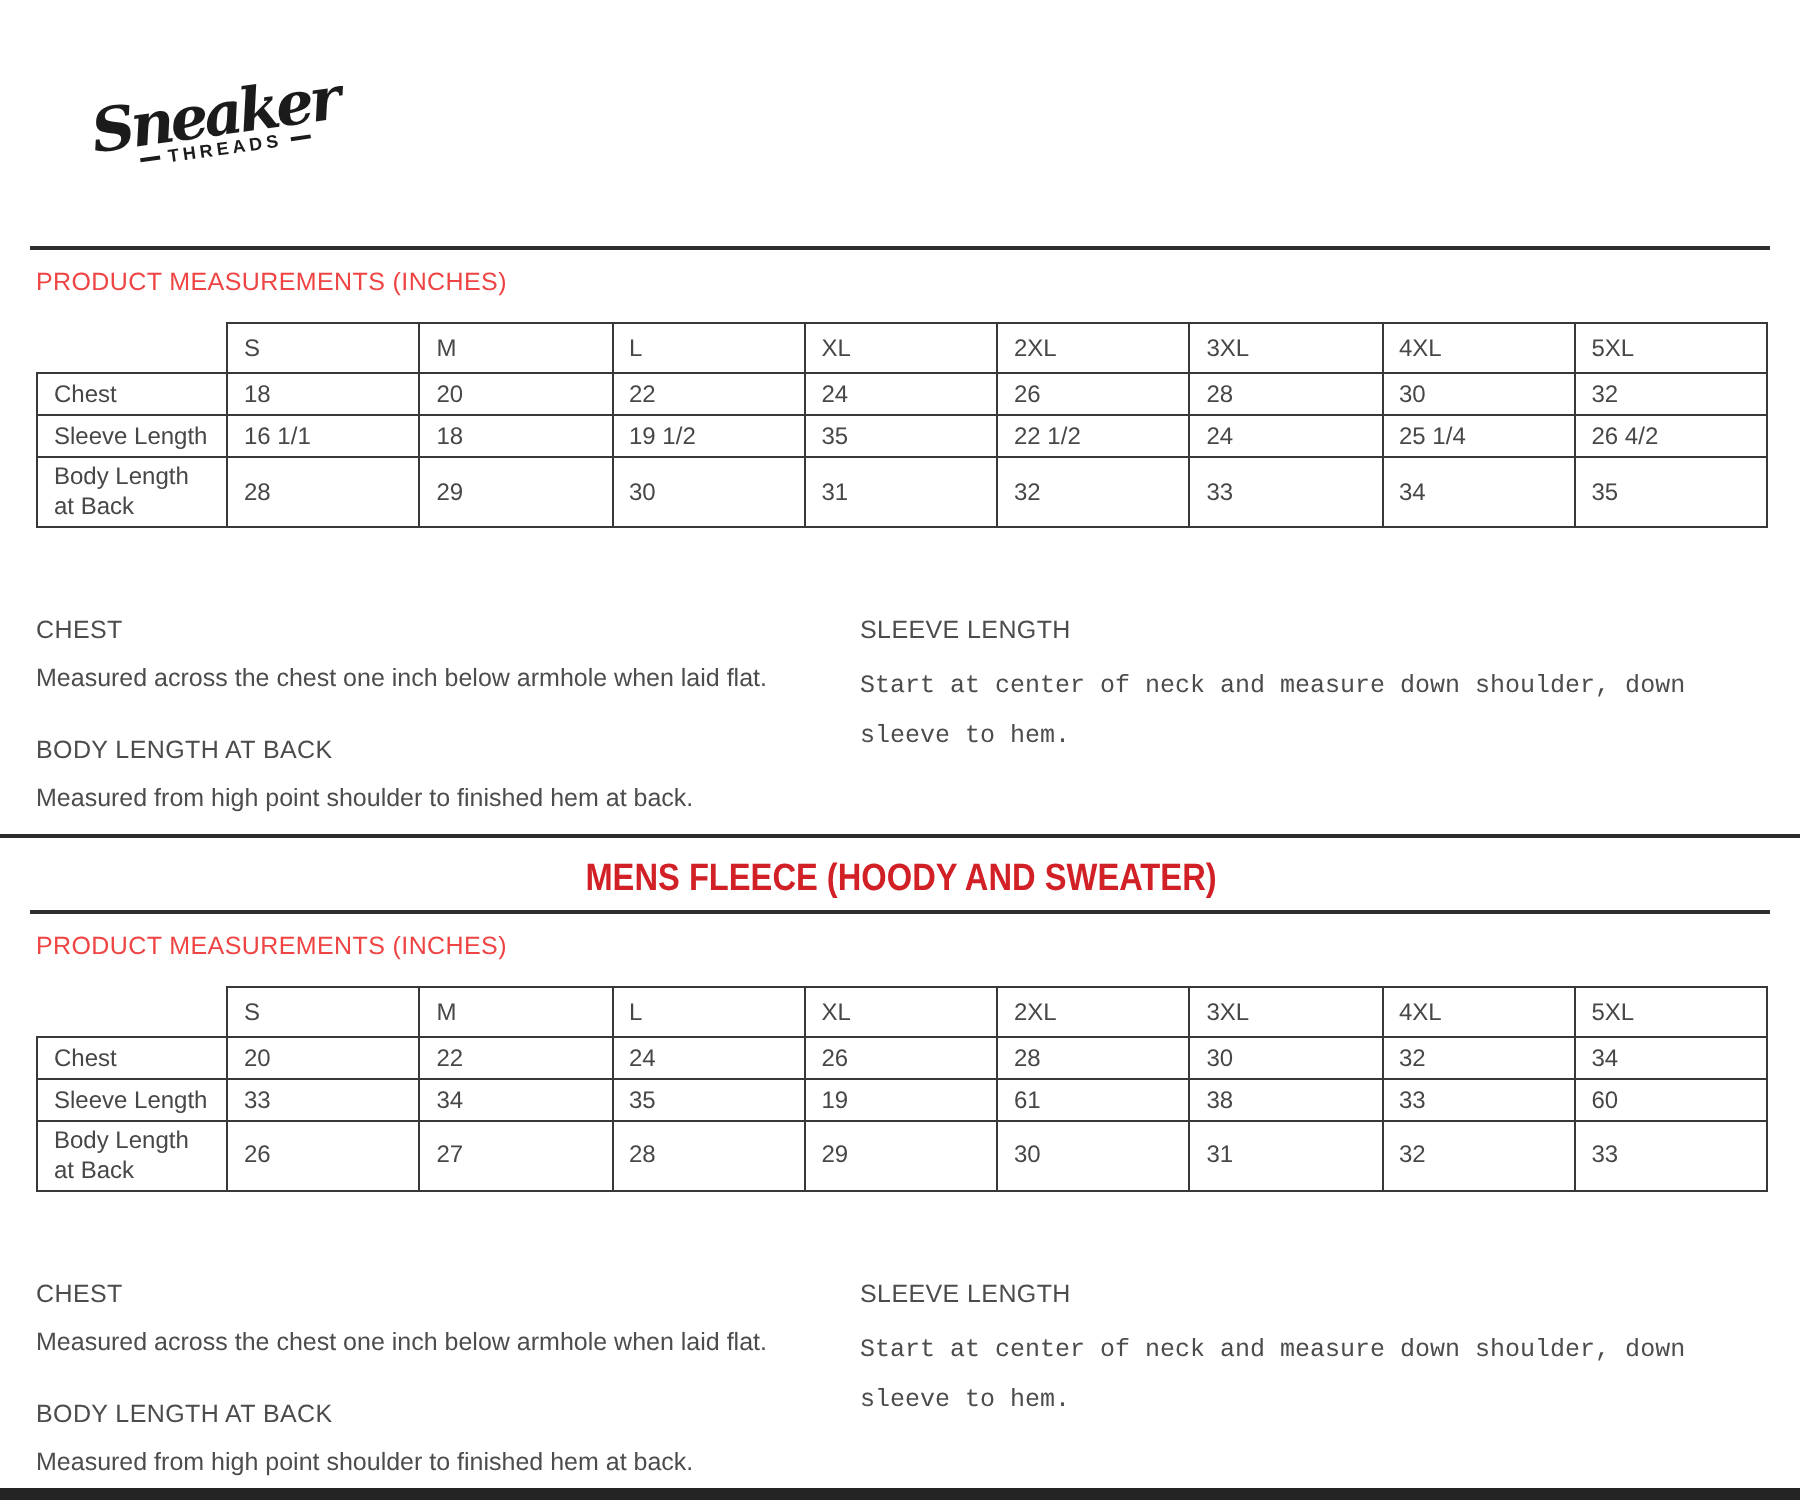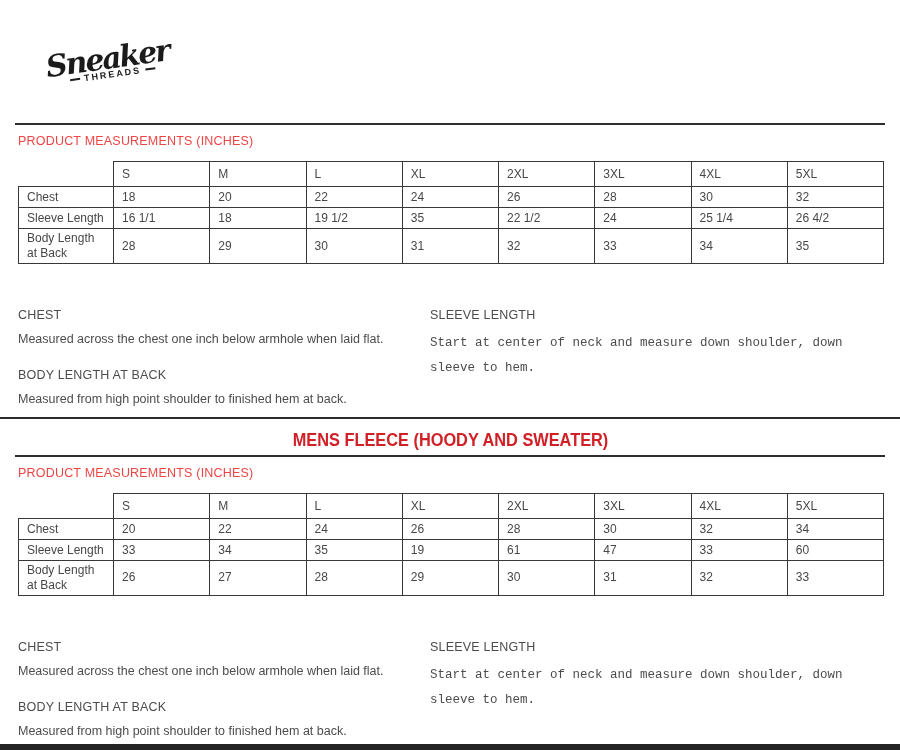--- a/index.html
+++ b/index.html
@@ -232,21 +232,21 @@
           <td>32</td>
           <td>34</td>
         </tr>
         <tr>
           <td>Sleeve Length</td>
           <td>33</td>
           <td>34</td>
           <td>35</td>
           <td>19</td>
           <td>61</td>
-          <td>47</td>
+          <td>38</td>
           <td>33</td>
           <td>60</td>
         </tr>
         <tr class="tall">
           <td>Body Length at Back</td>
           <td>26</td>
           <td>27</td>
           <td>28</td>
           <td>29</td>
           <td>30</td>

